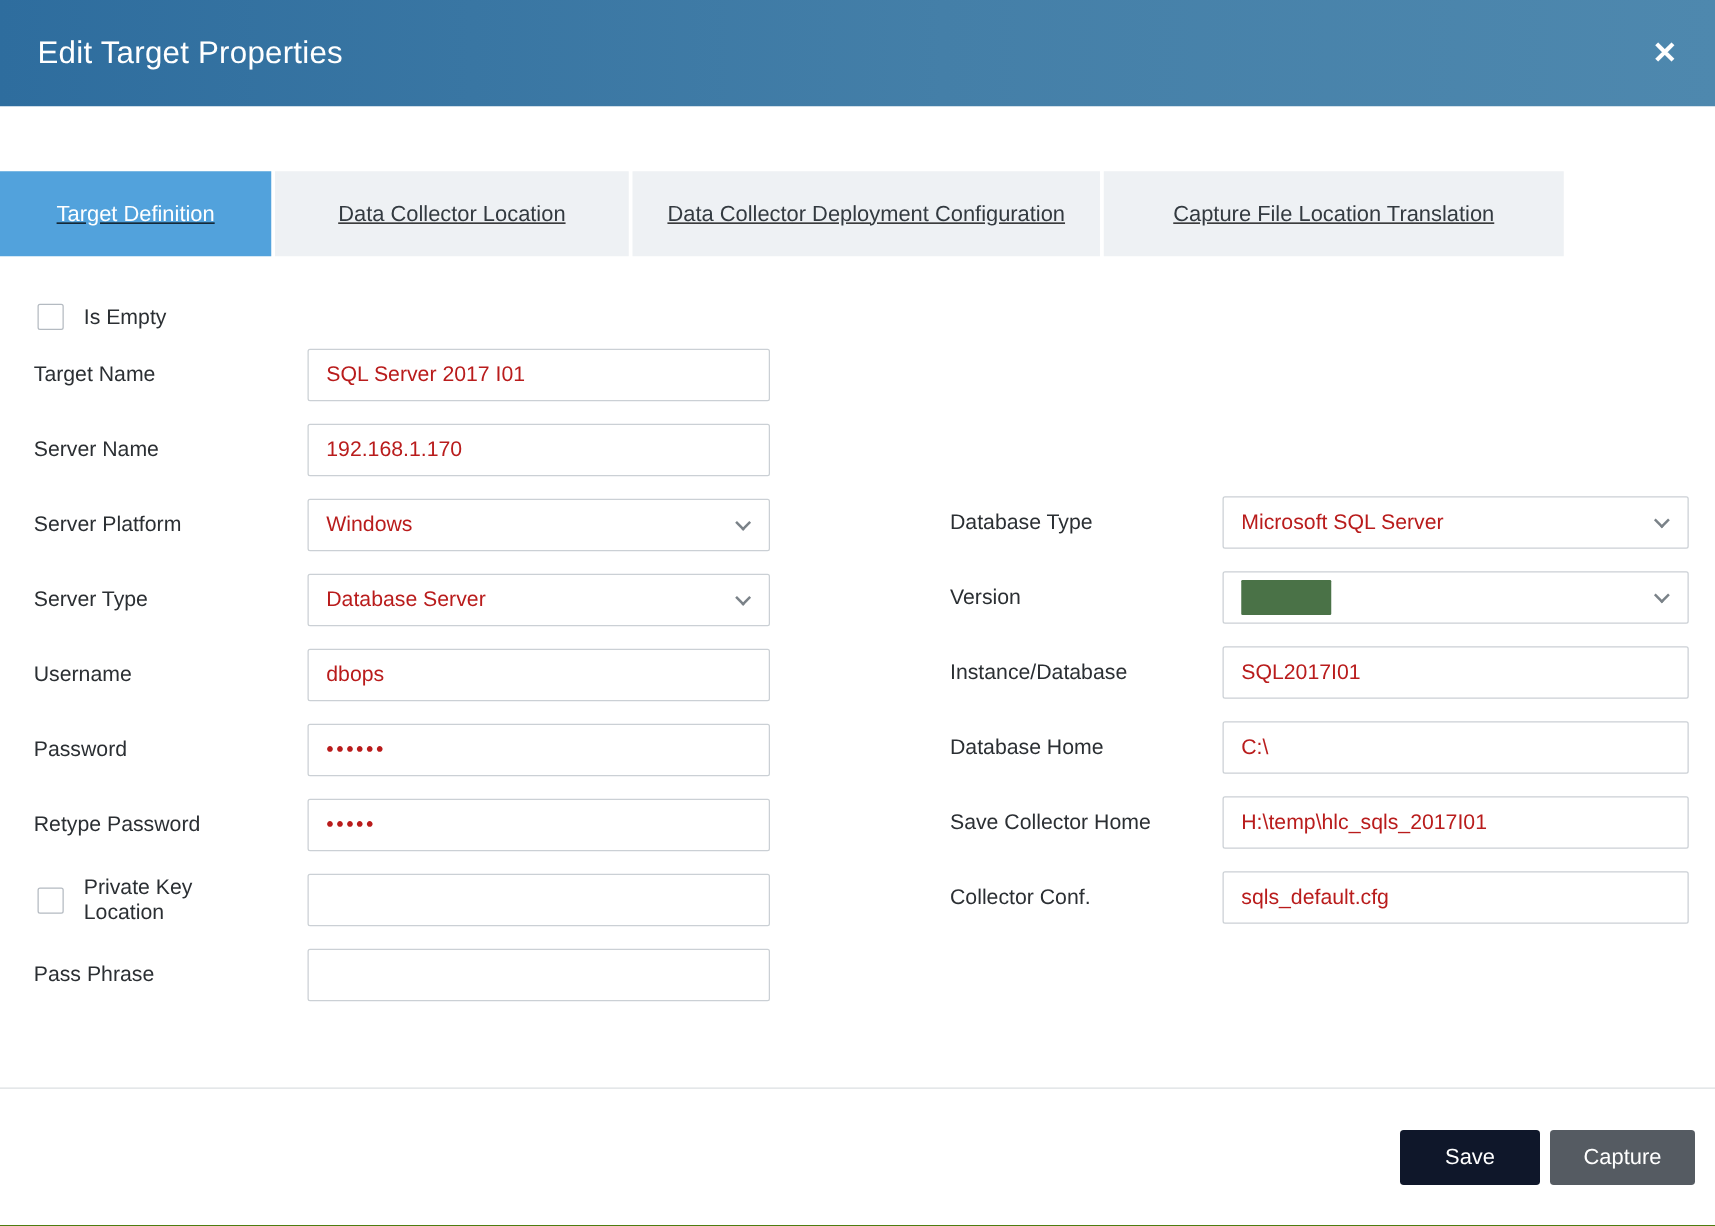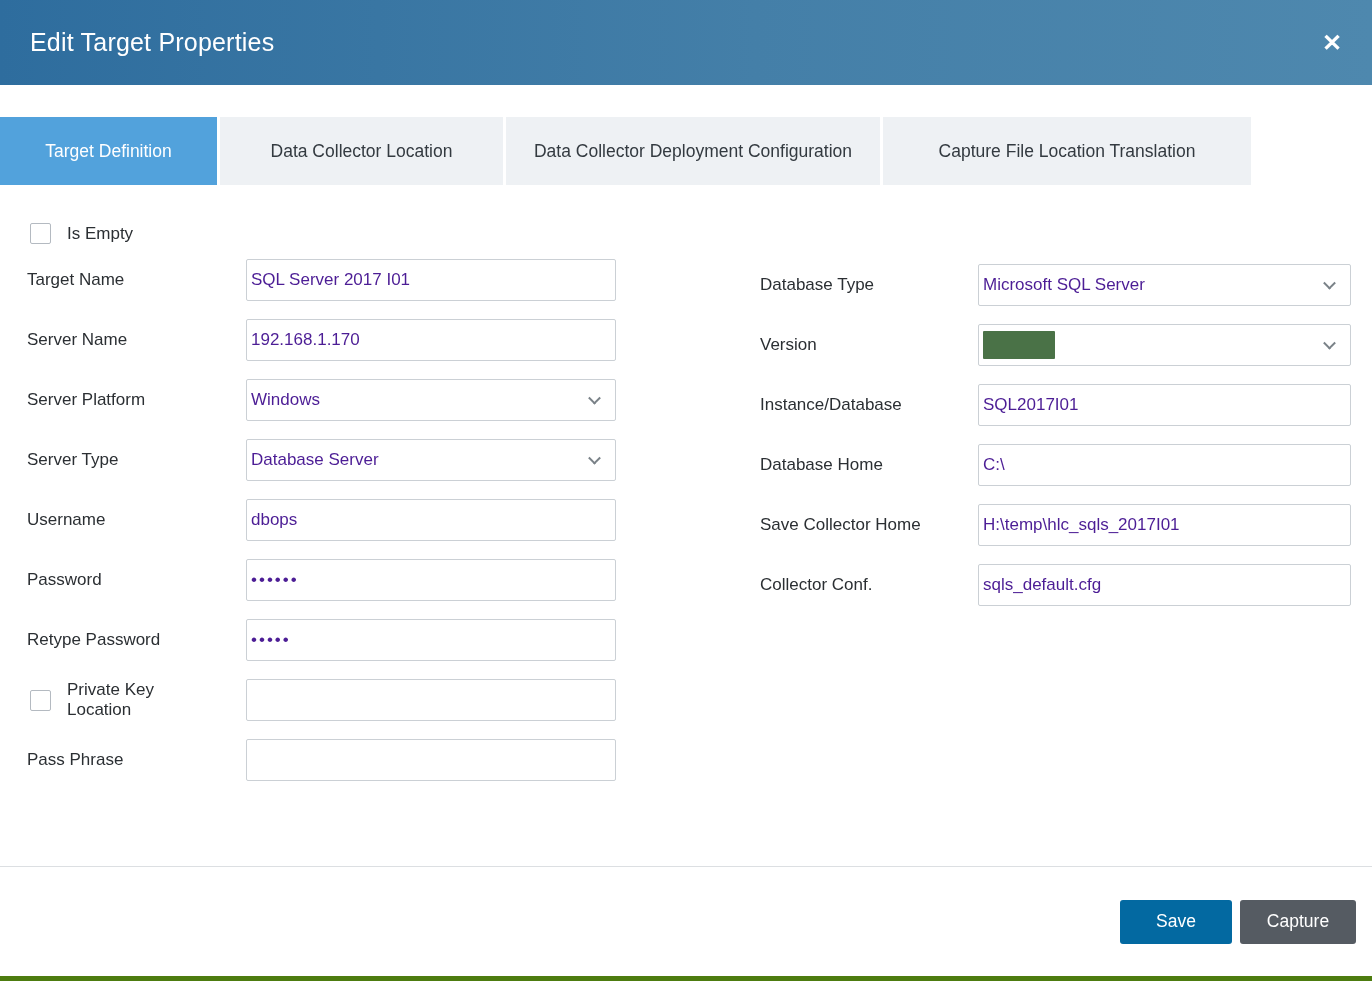--- a/index.html
+++ b/index.html
@@ -6,21 +6,21 @@
   html, body {
     font-family: "Liberation Sans", sans-serif;
     background: #f4f4f4;
   }
   .dialog {
     width: 1372px;
     height: 981px;
     background: #ffffff;
     display: flex;
     flex-direction: column;
-    border-bottom: 5px solid #4d7c0f;
+    border-bottom: 1px solid #4d7c0f;
     position: relative;
   }
 
   
   .dialog-header {
     height: 85px;
     flex: 0 0 85px;
     background: linear-gradient(90deg, #2e6d9e 0%, #447fa8 55%, #4e88ae 100%);
     display: flex;
     align-items: center;
@@ -35,24 +35,25 @@
   .close-icon {
     margin-left: auto;
     font-size: 24px;
     font-weight: 700;
     cursor: pointer;
     line-height: 1;
   }
 
   
   .tab-bar {
-    margin-top: 32px;
+    margin-top: 52px;
     display: flex;
     gap: 3px;
     flex: 0 0 68px;
+    text-decoration: underline;
   }
   .tab {
     height: 68px;
     display: flex;
     align-items: center;
     justify-content: center;
     font-size: 17.5px;
     color: #333a40;
     background: #eef1f4;
     cursor: pointer;
@@ -70,44 +71,44 @@
   .tab-4 { width: 368px; }
 
   
   .form-area {
     flex: 1 1 auto;
     display: flex;
     padding: 38px 0 0 27px;
     overflow: hidden;
   }
   .col { display: flex; flex-direction: column; }
-  .col-right { margin-left: 144px; margin-top: 41px; }
+  .col-right { margin-left: 144px; margin-top: 41px; justify-content: center; }
 
   .row {
     display: flex;
     align-items: center;
     margin-bottom: 18px;
   }
   .row-label {
     font-size: 17px;
     color: #2b2f33;
     flex: 0 0 auto;
   }
   .col-left .row-label  { width: 219px; }
   .col-right .row-label { width: 218px; }
 
   .text-input, .select-box {
     height: 42px;
     border: 1px solid #cbd0d5;
     border-radius: 2px;
     background: #ffffff;
     font-size: 17px;
-    color: #4c1d95;
+    color: #b91c1c;
     font-family: "Liberation Sans", sans-serif;
-    padding: 0 4px;
+    padding: 0 14px;
   }
   .col-left  .text-input, .col-left  .select-box { width: 370px; }
   .col-right .text-input, .col-right .select-box { width: 373px; }
 
   .select-box {
     position: relative;
     display: flex;
     align-items: center;
     cursor: pointer;
   }
@@ -167,21 +168,21 @@
   }
   .btn {
     height: 44px;
     border: none;
     border-radius: 3px;
     font-size: 17.5px;
     color: #ffffff;
     font-family: "Liberation Sans", sans-serif;
     cursor: pointer;
   }
-  .btn-save   { width: 112px; background: #0369a1; }
+  .btn-save   { width: 112px; background: #0f172a; }
   .btn-cancel { width: 116px; background: #555b62; }
 </style>
 </head>
 <body>
 
 <div class="dialog">
 
   <div class="dialog-header">
     <div class="dialog-title">Edit Target Properties</div>
     <span class="close-icon">✕</span>

